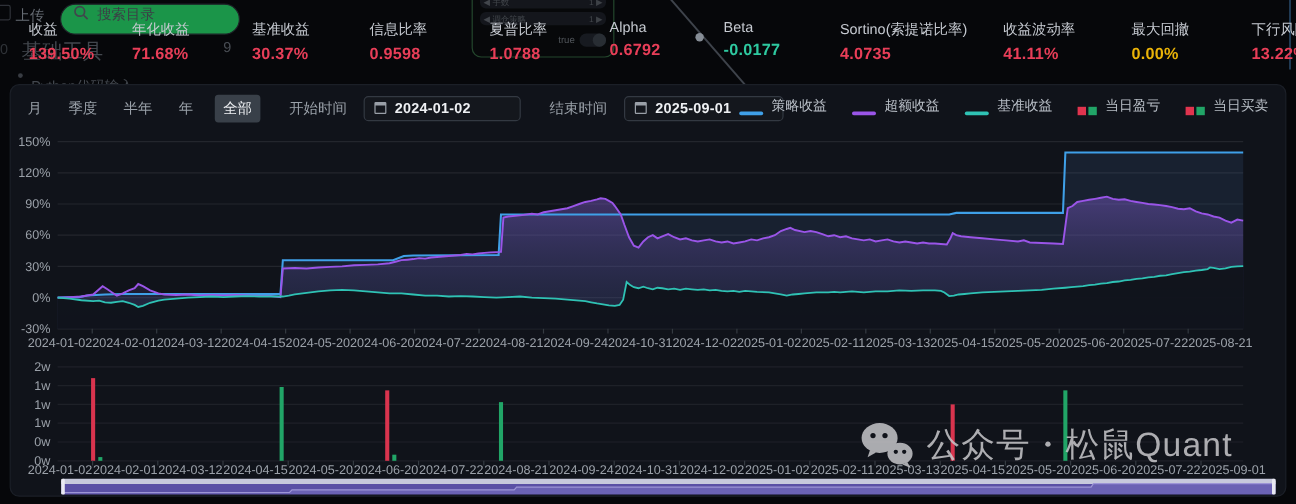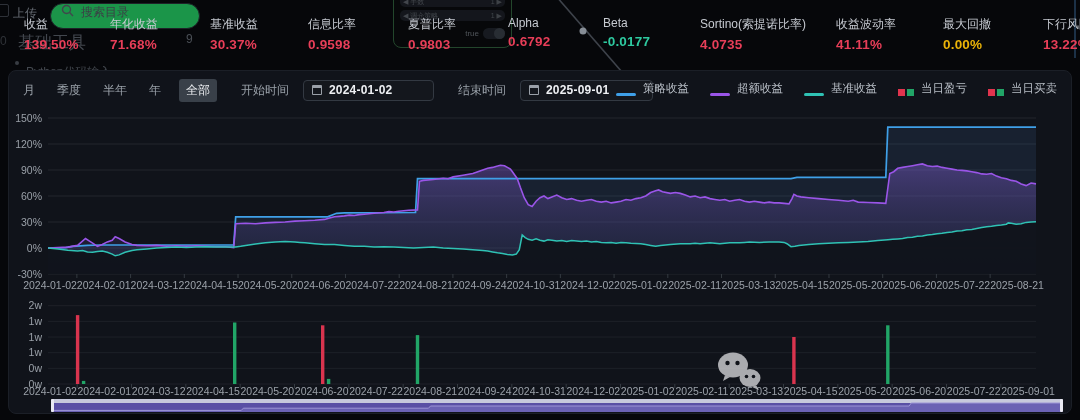--- a/index.html
+++ b/index.html
@@ -120,21 +120,21 @@
       <div class="metric" style="left: 210px;">
         <div class="mlabel">基准收益</div>
         <div class="mvalue" style="color: rgb(232, 62, 88);">30.37%</div>
       </div>
       <div class="metric" style="left: 308px;">
         <div class="mlabel">信息比率</div>
         <div class="mvalue" style="color: rgb(232, 62, 88);">0.9598</div>
       </div>
       <div class="metric" style="left: 408px;">
         <div class="mlabel">夏普比率</div>
-        <div class="mvalue" style="color: rgb(232, 62, 88);">0.9803</div>
+        <div class="mvalue" style="color: rgb(232, 62, 88);">1.0788</div>
       </div>
       <div class="metric" style="left: 508px;">
         <div class="mlabel">Alpha</div>
         <div class="mvalue" style="color: rgb(232, 62, 88);">0.6792</div>
       </div>
       <div class="metric" style="left: 603px;">
         <div class="mlabel">Beta</div>
         <div class="mvalue" style="color: rgb(46, 201, 160);">-0.0177</div>
       </div>
       <div class="metric" style="left: 700px;">
@@ -343,14 +343,15 @@
     <svg width="46" height="42" viewBox="0 0 46 42">
       <ellipse cx="17" cy="15" rx="15" ry="12.5" fill="#c6c6ca"></ellipse>
       <path d="M9 25 L7 31 L14 27 Z" fill="#c6c6ca"></path>
       <circle cx="11.5" cy="13" r="2.2" fill="#10131a"></circle>
       <circle cx="21.5" cy="13" r="2.2" fill="#10131a"></circle>
       <ellipse cx="34" cy="28" rx="10.5" ry="9" fill="#c6c6ca"></ellipse>
       <path d="M40 35 L43 40 L36 37 Z" fill="#c6c6ca"></path>
       <circle cx="30.5" cy="26.5" r="1.8" fill="#10131a"></circle>
       <circle cx="37.5" cy="26.5" r="1.8" fill="#10131a"></circle>
     </svg>
+    <span class="wm-text">公众号・松鼠Quant</span>
   </div>
 </div>
 
 </body></html>

